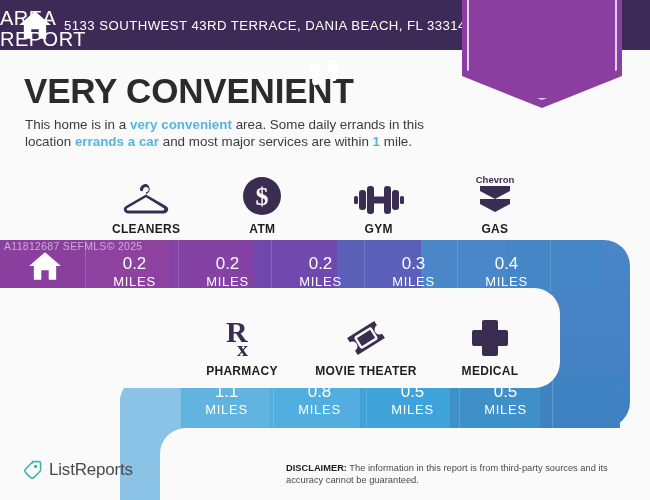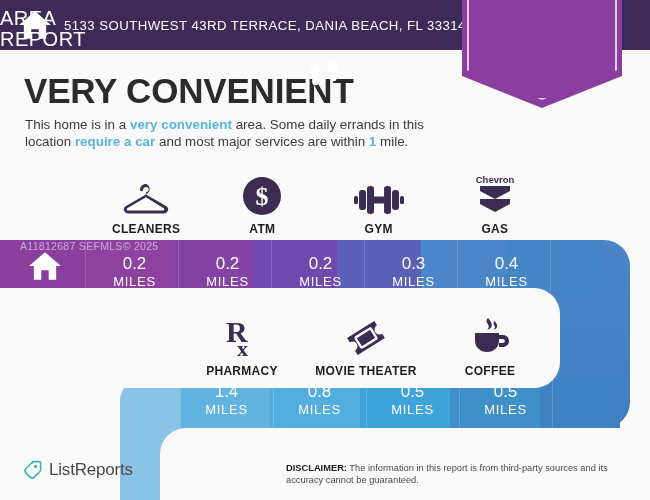--- a/index.html
+++ b/index.html
@@ -91,21 +91,21 @@
   .white-panel{
     position:absolute;left:-40px;top:288px;width:600px;height:100px;
     background:#fafafa;border-radius:26px;z-index:3;
   }
   .white-panel2{
     position:absolute;left:160px;top:428px;width:520px;height:90px;
     background:#fafafa;border-top-left-radius:26px;z-index:3;
   }
 
   .watermark{
-    position:absolute;left:20px;top:240px;
+    position:absolute;left:4px;top:240px;
     font-size:10.5px;color:rgba(255,255,255,.55);letter-spacing:.3px;
     z-index:6;white-space:nowrap;
   }
   .band-home{position:absolute;left:28px;top:249px;width:34px;height:34px;z-index:6;}
 
   
   .icon-row{position:absolute;display:flex;z-index:5;}
   .icon-row1{left:88px;top:170px;width:465px;}
   .icon-row2{left:180px;top:312px;width:372px;}
   .icol{flex:1;display:flex;flex-direction:column;align-items:center;justify-content:flex-end;}
@@ -153,21 +153,21 @@
   </div>
   <svg class="badge-feet" style="z-index:5;" viewBox="0 0 44 30">
     <ellipse cx="12" cy="13" rx="5" ry="7" fill="#fff"></ellipse>
     <ellipse cx="12.5" cy="23" rx="3.4" ry="4.2" fill="#fff"></ellipse>
     <ellipse cx="30" cy="9" rx="5" ry="7" fill="#fff"></ellipse>
     <ellipse cx="30.5" cy="19" rx="3.4" ry="4.2" fill="#fff"></ellipse>
   </svg>
 
   <h1 class="title">VERY CONVENIENT</h1>
   <div class="desc">
-    <span>This home is in a </span><span class="hl">very convenient</span><span> area. Some daily errands in this location </span><span class="hl">require a car</span><span> and most major services are within </span><span class="hl">1</span><span> mile.</span>
+    <span>This home is in a </span><span class="hl">very convenient</span><span> area. Some daily errands in this location </span><span class="hl">errands a car</span><span> and most major services are within </span><span class="hl">1</span><span> mile.</span>
   </div>
 
   <div class="band-right"></div>
   <div class="band1">
     <div class="seg-div" style="left:85px"></div>
     <div class="seg-div" style="left:178px"></div>
     <div class="seg-div" style="left:271px"></div>
     <div class="seg-div" style="left:364px"></div>
     <div class="seg-div" style="left:457px"></div>
     <div class="seg-div" style="left:550px"></div>
@@ -272,34 +272,31 @@
           <g transform="rotate(-32 22 20)">
             <path d="M6 10 h32 v5 a4 4 0 0 0 0 10 v5 H6 v-5 a4 4 0 0 0 0-10z" fill="#3b2d52"></path>
             <rect x="13" y="14" width="18" height="12" rx="1.5" fill="none" stroke="#fafafa" stroke-width="2.4"></rect>
           </g>
         </svg>
       </div>
       <div class="ic-label">MOVIE THEATER</div>
     </div>
     <div class="icol">
       <div class="icon-wrap">
-        <svg width="44" height="42" viewBox="0 0 44 42">
-          <path d="M20 2c-3 3-0.5 5 0.5 7.5.8 2-.5 3.5-1.5 4.5 4-1 5.5-3.5 4.5-6.5-.6-1.8-1.6-3.5-3.5-5.5z" fill="#3b2d52"></path>
-          <path d="M26.5 5c-2 2.2-.4 3.6.3 5.3.6 1.4-.3 2.5-1 3.2 2.8-.7 3.9-2.5 3.2-4.6-.4-1.3-1.2-2.5-2.5-3.9z" fill="#3b2d52"></path>
-          <path d="M7 17 h24 v8 c0 6-5 11-12 11S7 31 7 25z" fill="#3b2d52"></path>
-          <path d="M31 19 h3.5c4 0 6.5 2.6 6.5 6s-2.5 6-6.5 6H31v-4h3.2c1.6 0 2.6-.9 2.6-2s-1-2-2.6-2H31z" fill="#3b2d52"></path>
-        </svg>
-      </div>
-      <div class="ic-label">COFFEE</div>
+        <svg width="40" height="40" viewBox="0 0 40 40">
+          <path d="M14 2 h12 a2 2 0 0 1 2 2 v8 h8 a2 2 0 0 1 2 2 v12 a2 2 0 0 1-2 2 h-8 v8 a2 2 0 0 1-2 2 H14 a2 2 0 0 1-2-2 v-8 H4 a2 2 0 0 1-2-2 V14 a2 2 0 0 1 2-2 h8 V4 a2 2 0 0 1 2-2z" fill="#3b2d52"></path>
+        </svg>
+      </div>
+      <div class="ic-label">MEDICAL</div>
     </div>
   </div>
 
   <div class="dist-row dist-row2">
     <div class="dcol">
-      <div class="dnum">1.4</div>
+      <div class="dnum">1.1</div>
       <div class="dunit">MILES</div>
     </div>
     <div class="dcol">
       <div class="dnum">0.8</div>
       <div class="dunit">MILES</div>
     </div>
     <div class="dcol">
       <div class="dnum">0.5</div>
       <div class="dunit">MILES</div>
     </div>

